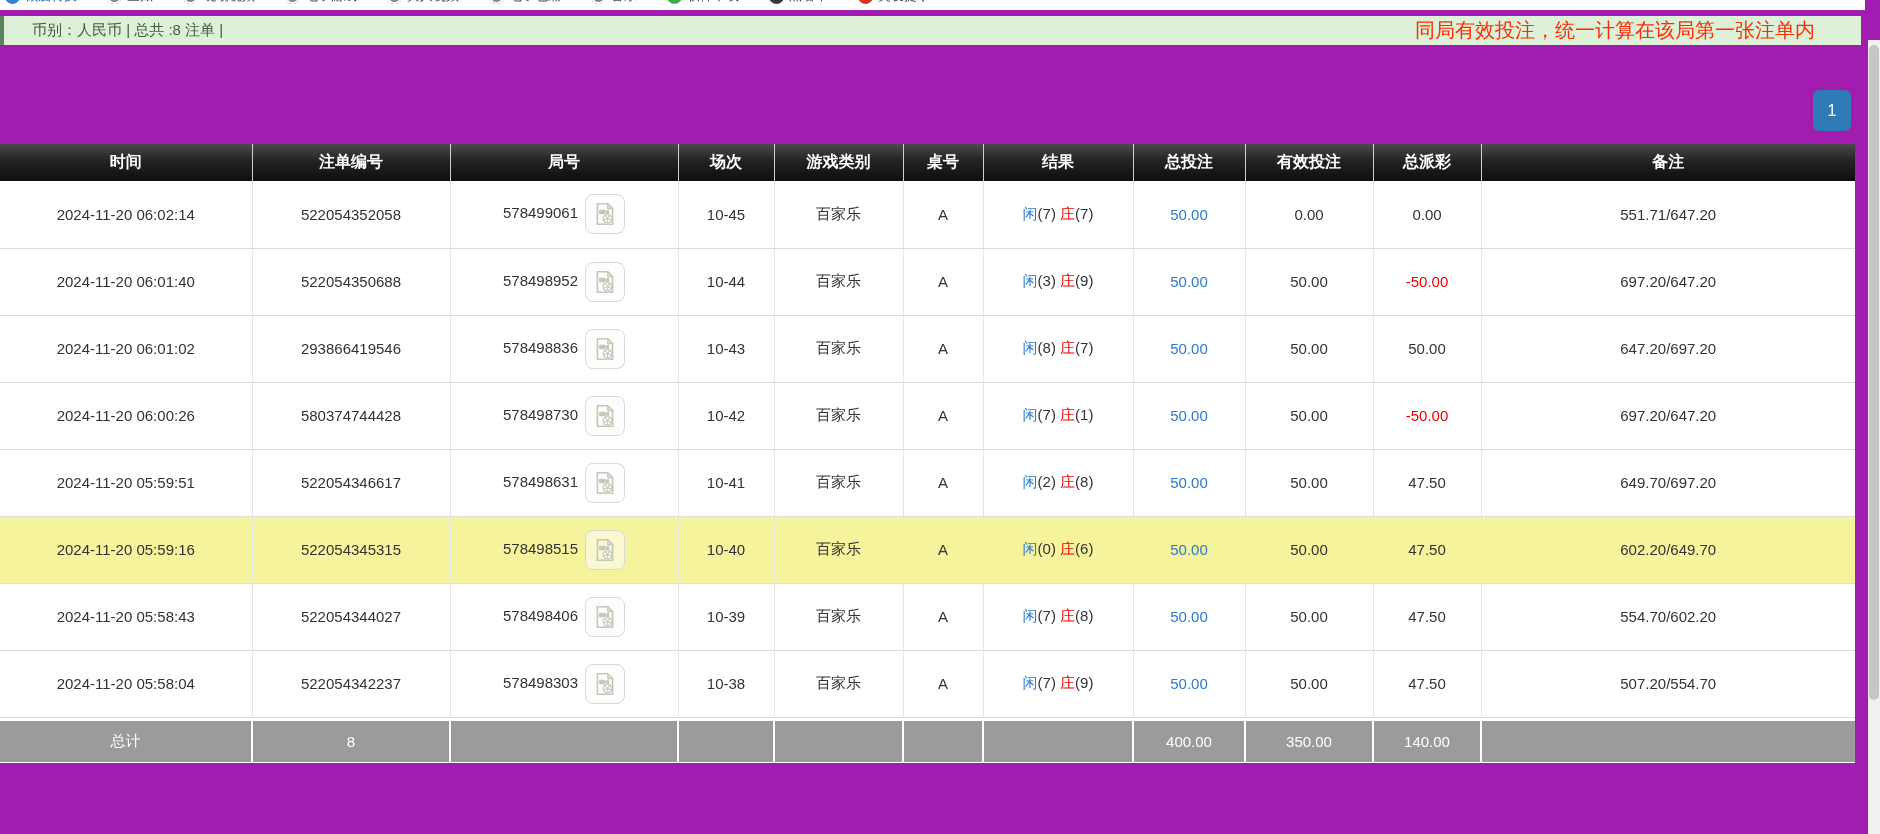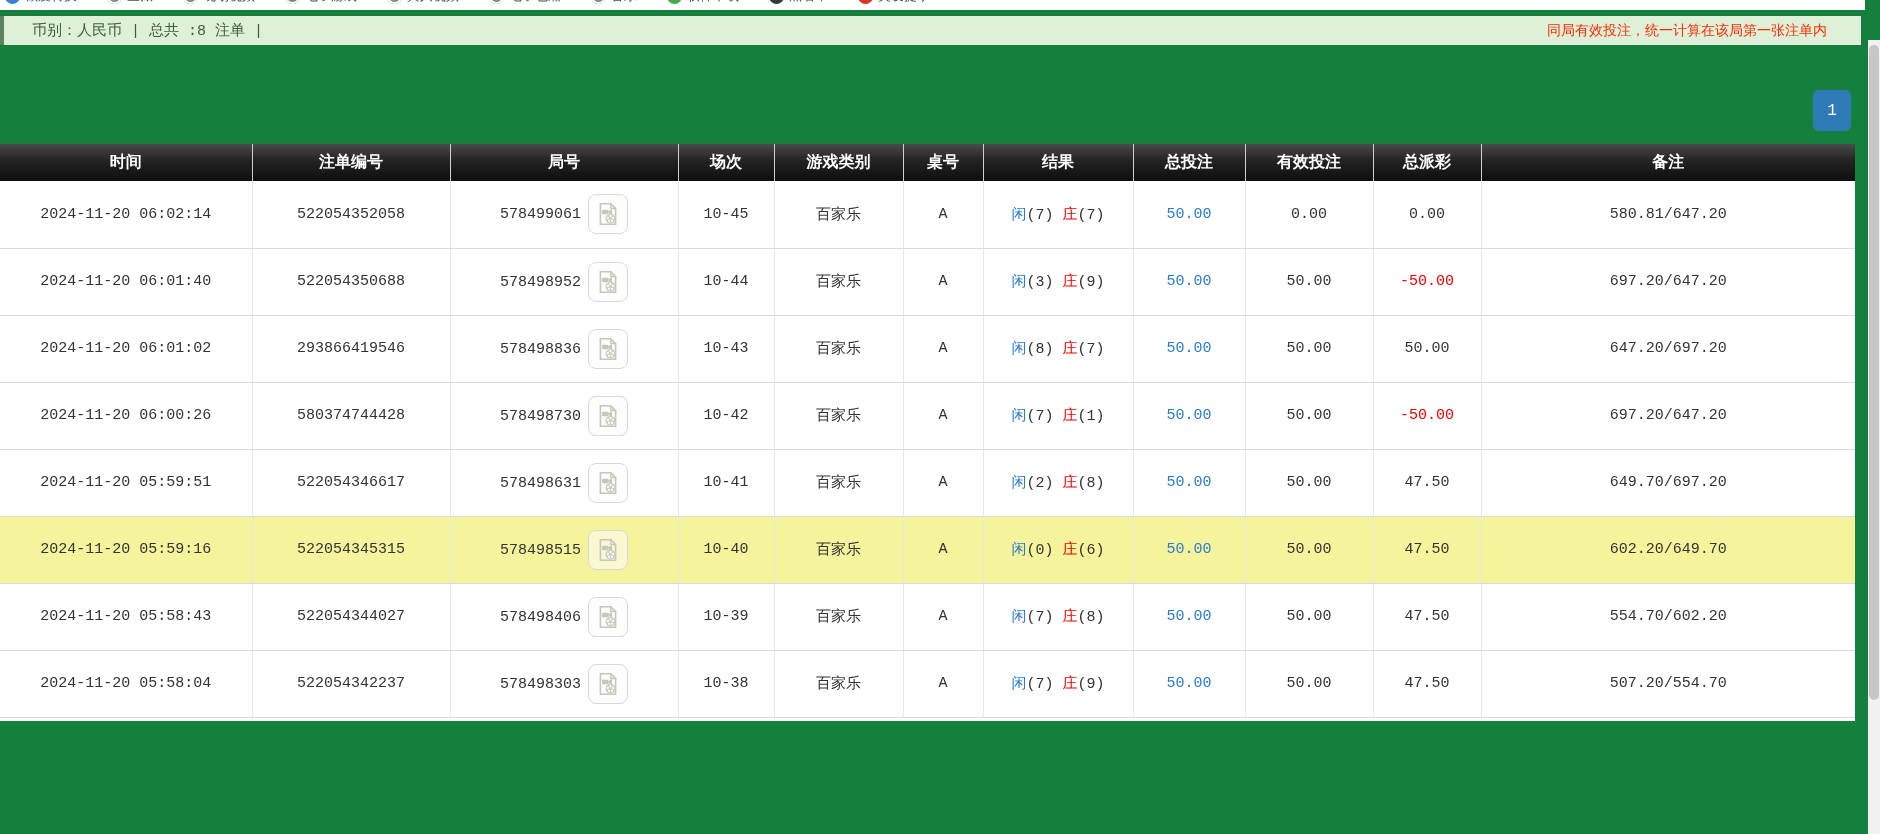--- a/index.html
+++ b/index.html
@@ -1,39 +1,39 @@
 <!DOCTYPE html>
 <html><head>
 <meta charset="utf-8">
 <style>
   * { margin:0; padding:0; box-sizing:border-box; }
   html,body { width:1880px; height:834px; background:#fff; overflow:hidden;
     font-family:"Liberation Sans","DejaVu Sans",sans-serif; }
-  .stage { position:relative; width:1880px; height:834px; background:#15803d;font-family:Liberation Mono, monospace; }
+  .stage { position:relative; width:1880px; height:834px; background:#a21caf; }
 
   
   .menu-strip { position:absolute; top:0; left:0; width:1865px; height:10px;
     overflow:hidden; background:#fff; }
   .menu-inner { display:flex; align-items:center; gap:30px; margin-top:-13px; padding-left:5px; }
   .menu-item { display:flex; align-items:center; gap:5px; font-size:13px; color:#4a4a4a;
     white-space:nowrap; cursor:pointer; }
   .mi-ico { width:15px; height:15px; border-radius:50%; flex:0 0 auto; }
   .mi-blue  { background:#3b82d0; }
   .mi-gray  { background:#8a8a8a; box-shadow:inset 0 0 0 2px #fff, inset 0 0 0 3px #8a8a8a; }
   .mi-green { background:#3fae4a; }
   .mi-dark  { background:#383838; }
   .mi-red   { background:#dd3322; }
   .menu-item:first-child { color:#2b5b9e; }
 
   
   .info-bar { position:absolute; top:16px; left:0; width:1861px; height:29px;
     background:#dff0d8; border-left:4px solid #5d835d;
     display:flex; align-items:center; }
   .info-summary { margin-left:28px; font-size:15px; color:#3e5c3e; }
-  .info-notice { margin-left:auto; margin-right:34px; font-size:14px; color:#ff2a00; }
+  .info-notice { margin-left:auto; margin-right:46px; font-size:20px; color:#ff2a00; }
 
   
   .page-btn { position:absolute; left:1813px; top:90px; width:38px; height:41px;
     background:#2e7bb8; border:none; border-radius:6px; color:#fff; font-size:16px;
     font-family:inherit; cursor:pointer; }
 
   
   .bet-table { position:absolute; top:144px; left:0; width:1855px;
     border-collapse:collapse; table-layout:fixed; }
   .bet-table th { height:37px; font-size:16px; font-weight:bold; color:#fff;
@@ -169,21 +169,21 @@
                 <circle cx="16.6" cy="15.6" r="1" fill="#fff"></circle>
               </svg>
             </span></td>
           <td>10-45</td>
           <td>百家乐</td>
           <td>A</td>
           <td><span class="p-label">闲</span><span class="score">(7)</span> <span class="b-label">庄</span><span class="score">(7)</span></td>
           <td><a class="bet-link">50.00</a></td>
           <td>0.00</td>
           <td><span class="">0.00</span></td>
-          <td>580.81/647.20</td>
+          <td>551.71/647.20</td>
         </tr>
         <tr>
           <td>2024-11-20 06:01:40</td>
           <td>522054350688</td>
           <td><span>578498952</span><span class="vbtn">
               <svg width="26" height="26" viewBox="0 0 24 24">
                 <path d="M5 2.5 h9.5 l4.5 4.5 v14.5 h-14 z" fill="none" stroke="#c3c8b8" stroke-width="1.5"></path>
                 <path d="M14.5 2.5 v4.5 h4.5 z" fill="#dfe3d6" stroke="#c3c8b8" stroke-width="1"></path>
                 <rect x="6.5" y="8" width="6" height="4.2" rx="1" fill="#c3c8b8"></rect>
                 <path d="M12.5 9.2 l3.2-1.6 v5.2 l-3.2-1.6 z" fill="#c3c8b8"></path>
@@ -356,20 +356,33 @@
           <td>A</td>
           <td><span class="p-label">闲</span><span class="score">(7)</span> <span class="b-label">庄</span><span class="score">(9)</span></td>
           <td><a class="bet-link">50.00</a></td>
           <td>50.00</td>
           <td><span class="">47.50</span></td>
           <td>507.20/554.70</td>
         </tr>
         <tr class="spacer-row">
           <td colspan="11"></td>
         </tr>
+        <tr class="total-row">
+          <td>总计</td>
+          <td>8</td>
+          <td></td>
+          <td></td>
+          <td></td>
+          <td></td>
+          <td></td>
+          <td>400.00</td>
+          <td>350.00</td>
+          <td>140.00</td>
+          <td></td>
+        </tr>
       </tbody>
   </table>
 
   <div class="scrollbar">
     <div class="scroll-thumb"></div>
   </div>
 
 </div>
 
 </body></html>

